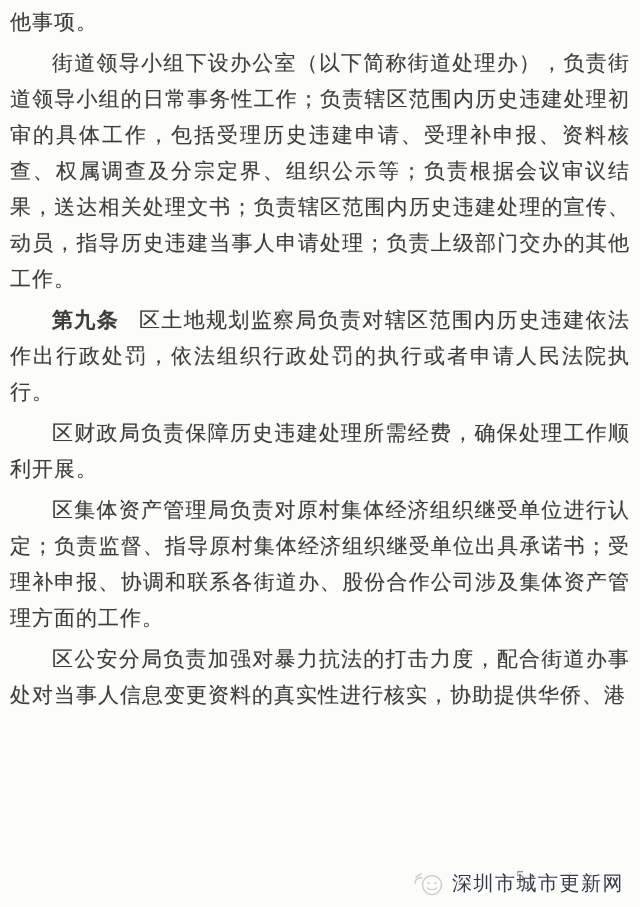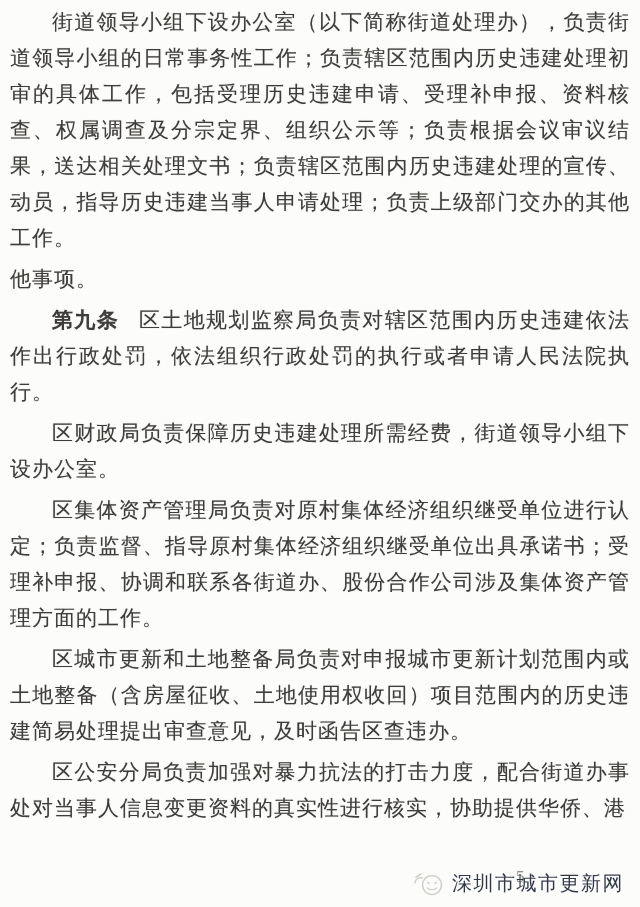--- a/index.html
+++ b/index.html
@@ -69,26 +69,25 @@
     flex: 0 0 auto;
   }
   .watermark .logo svg { display: block; }
 </style>
 </head>
 <body>
 
 <div class="page">
 
   <div class="doc-body" id="paragraphs">
+      <p class="para">他事项。</p>
       <p class="para indent">街道领导小组下设办公室（以下简称街道处理办），负责街道领导小组的日常事务性工作；负责辖区范围内历史违建处理初审的具体工作，包括受理历史违建申请、受理补申报、资料核查、权属调查及分宗定界、组织公示等；负责根据会议审议结果，送达相关处理文书；负责辖区范围内历史违建处理的宣传、动员，指导历史违建当事人申请处理；负责上级部门交办的其他工作。</p>
-      <p class="para">他事项。</p>
       <p class="para indent"><span class="article-no">第九条</span>区土地规划监察局负责对辖区范围内历史违建依法作出行政处罚，依法组织行政处罚的执行或者申请人民法院执行。</p>
-      <p class="para indent">区财政局负责保障历史违建处理所需经费，街道领导小组下设办公室。</p>
+      <p class="para indent">区财政局负责保障历史违建处理所需经费，确保处理工作顺利开展。</p>
       <p class="para indent">区集体资产管理局负责对原村集体经济组织继受单位进行认定；负责监督、指导原村集体经济组织继受单位出具承诺书；受理补申报、协调和联系各街道办、股份合作公司涉及集体资产管理方面的工作。</p>
-      <p class="para indent">区城市更新和土地整备局负责对申报城市更新计划范围内或土地整备（含房屋征收、土地使用权收回）项目范围内的历史违建简易处理提出审查意见，及时函告区查违办。</p>
       <p class="para indent">区公安分局负责加强对暴力抗法的打击力度，配合街道办事处对当事人信息变更资料的真实性进行核实，协助提供华侨、港</p>
     </div>
 
   <div class="page-number">5</div>
 
   <div class="watermark">
     <span class="logo">
       <svg width="34" height="26" viewBox="0 0 34 26" xmlns="http://www.w3.org/2000/svg">
         <path d="M3 6 L8 3" stroke="#c8c8c3" stroke-width="1.6" fill="none" stroke-linecap="round"></path>
         <path d="M2 12 C2 8 6 6 9 7" stroke="#c8c8c3" stroke-width="1.6" fill="none" stroke-linecap="round"></path>

